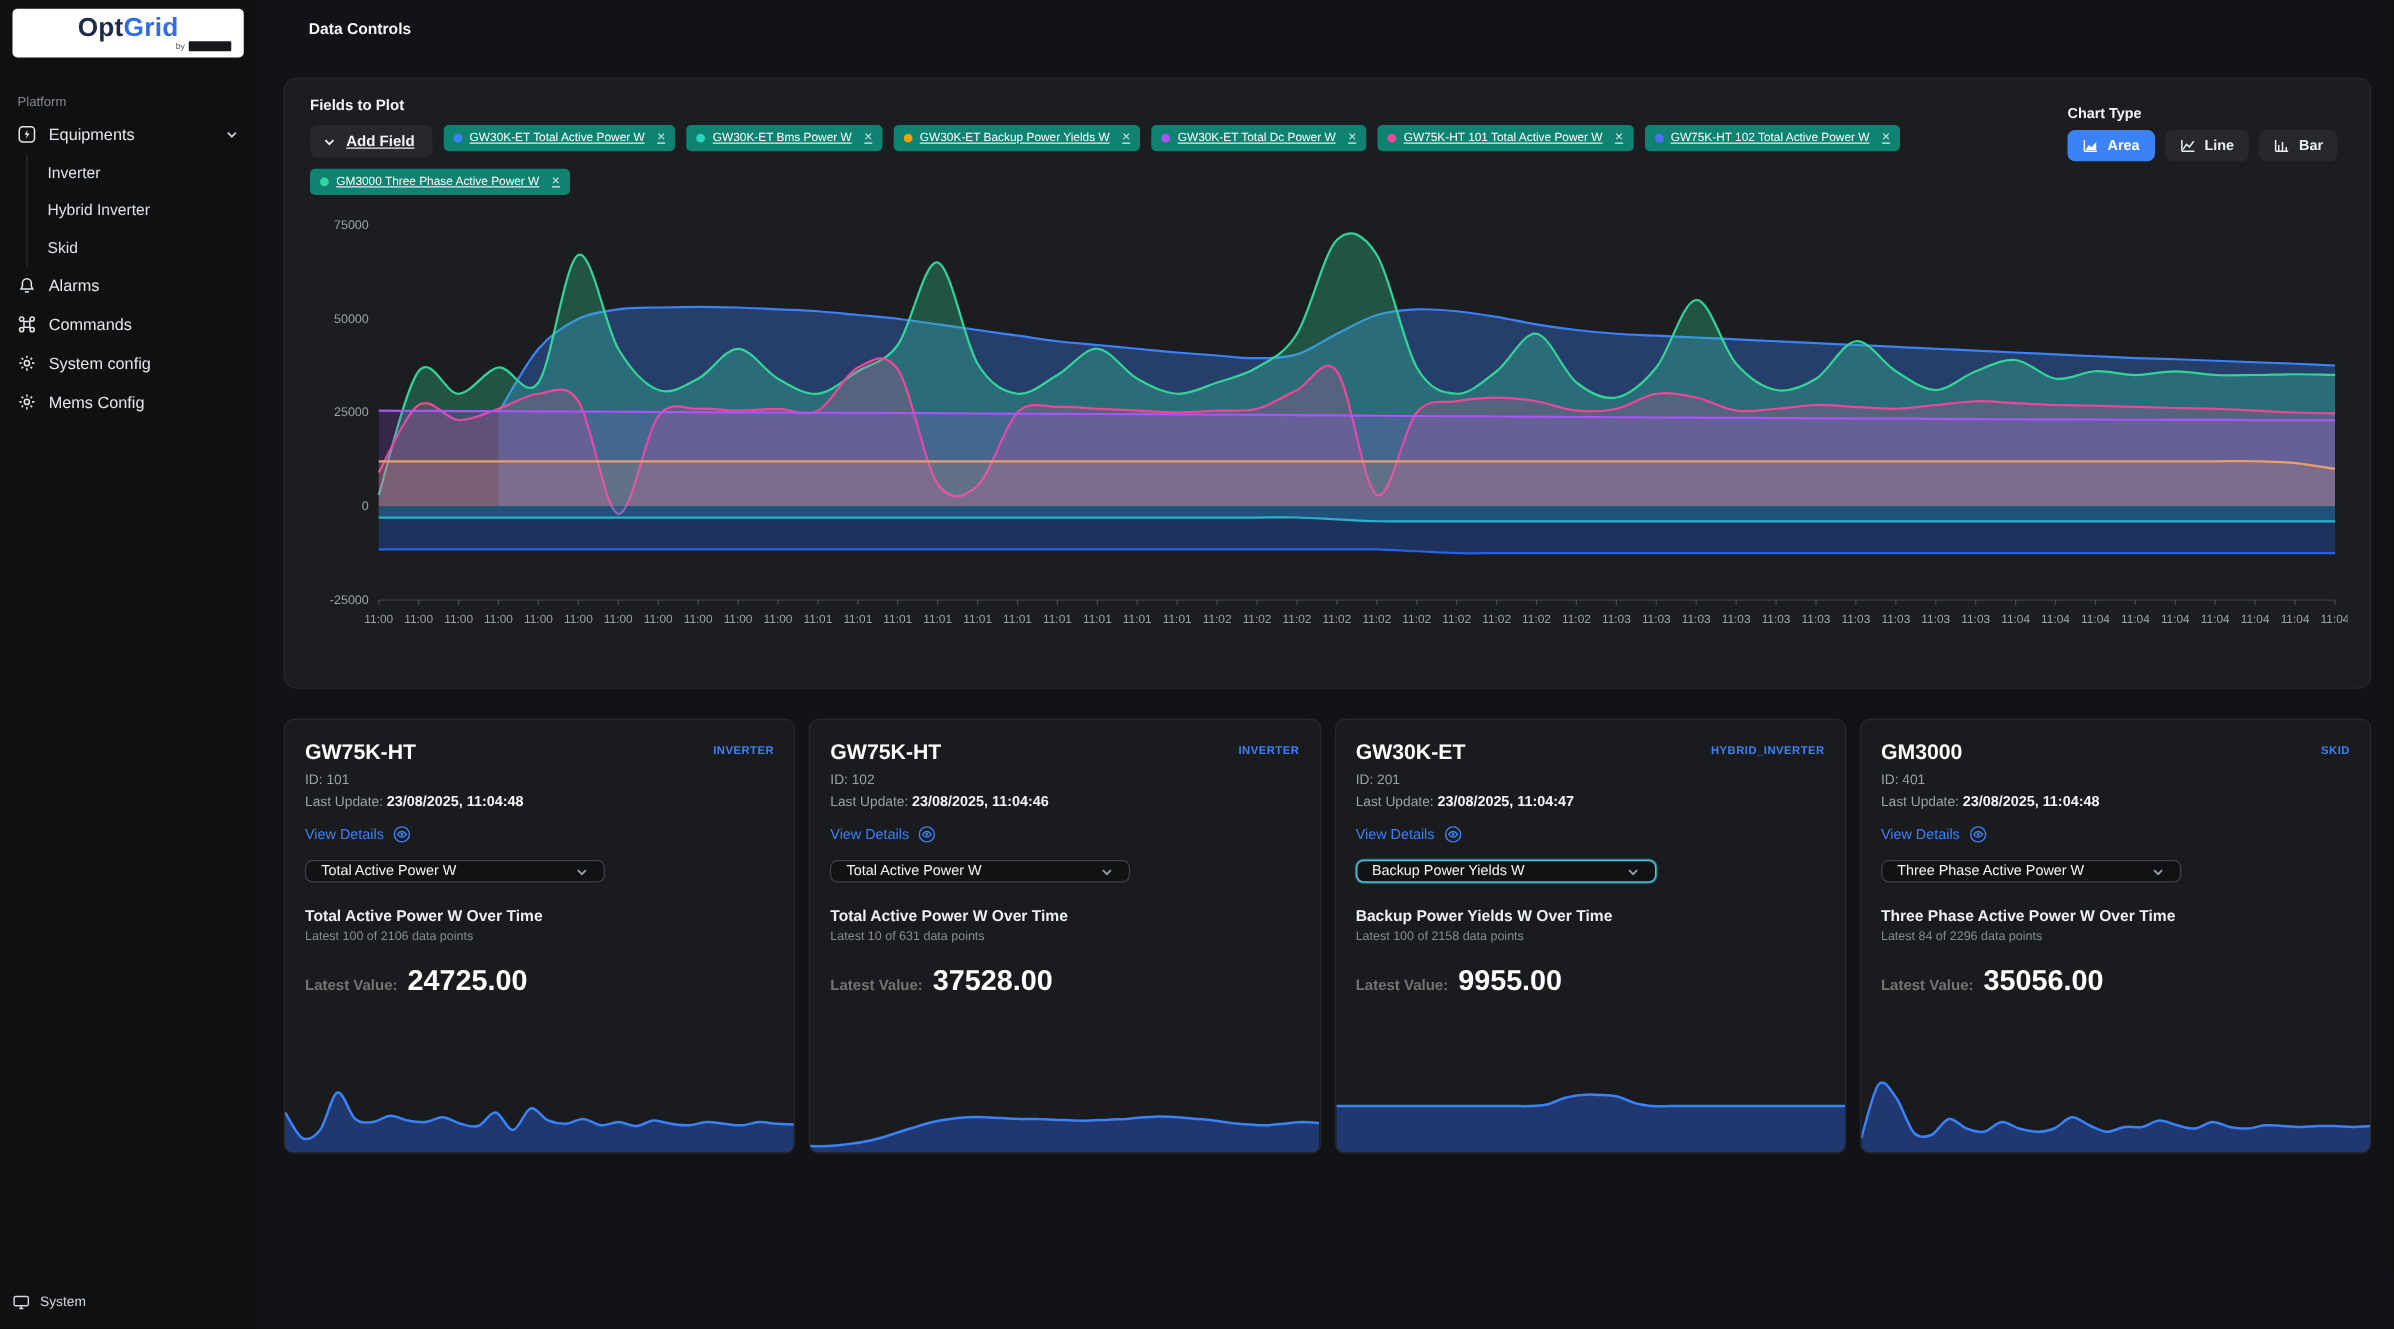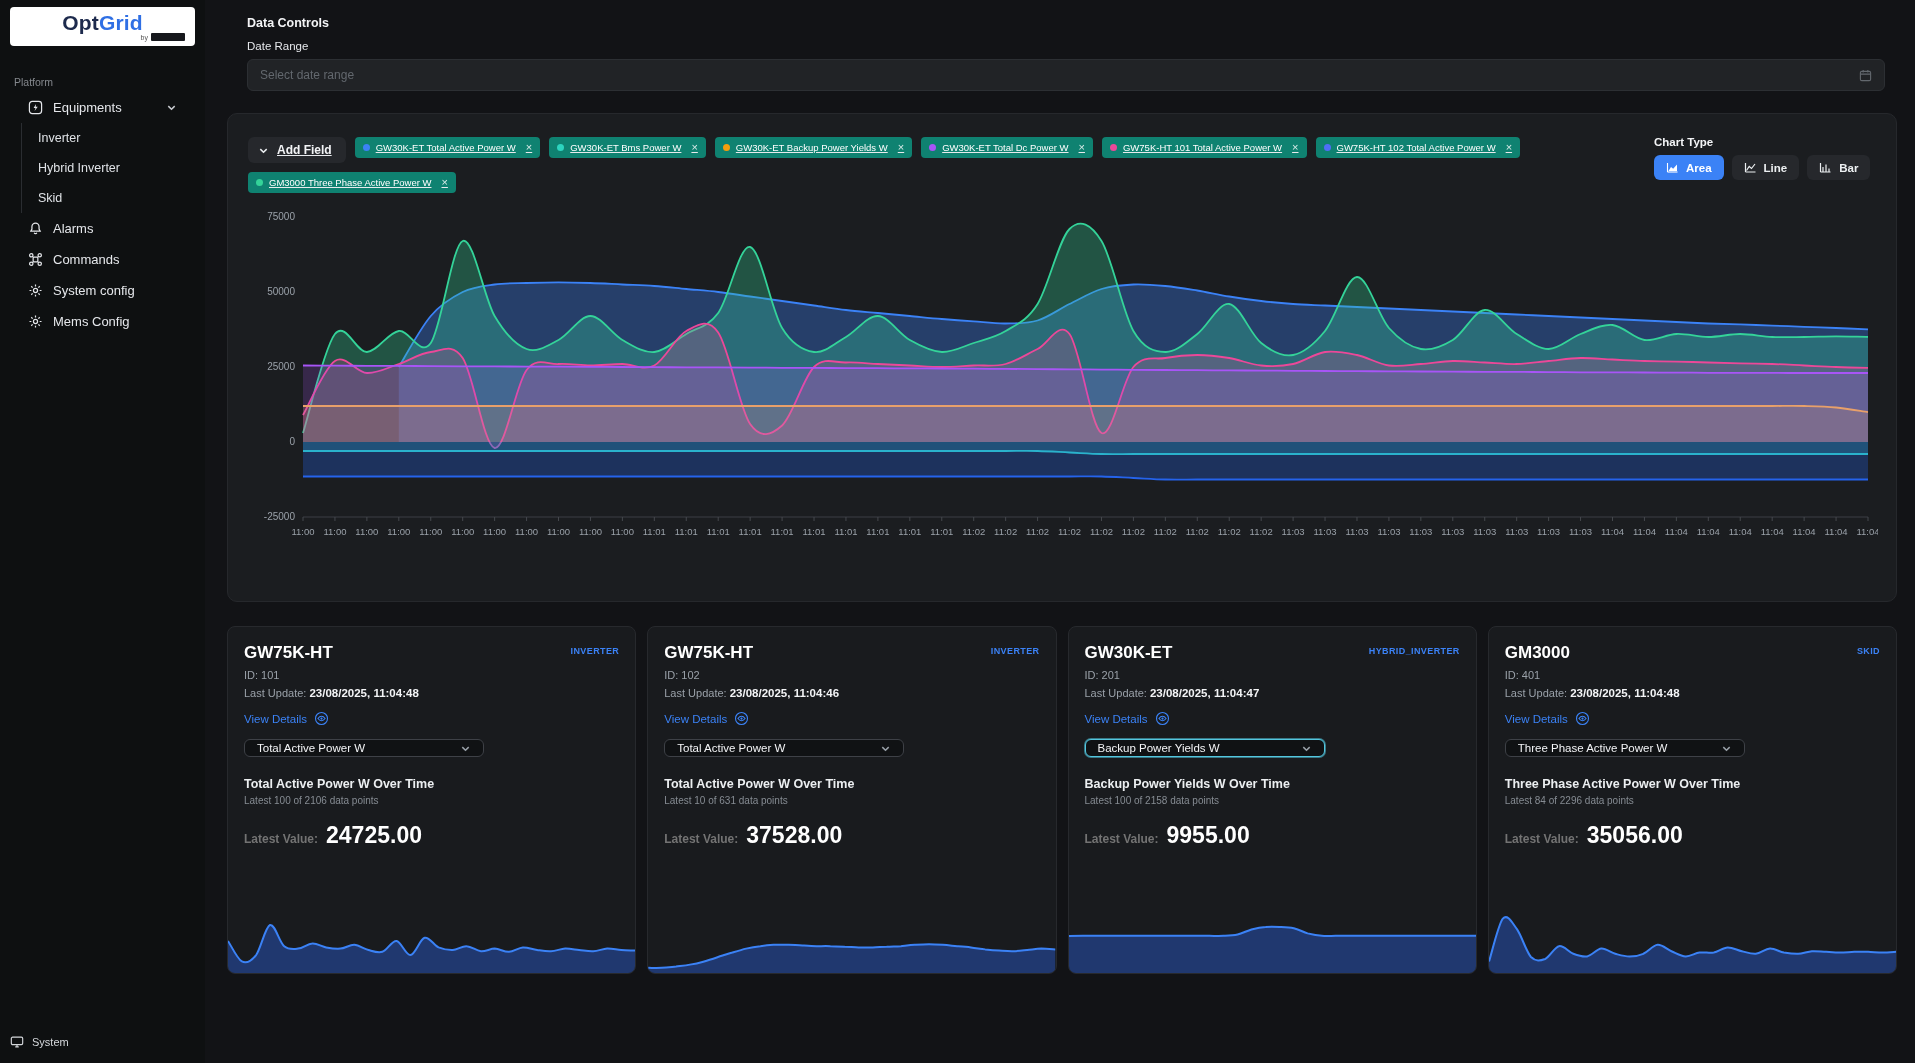--- a/index.html
+++ b/index.html
@@ -10,21 +10,21 @@
   
   .sidebar { position:absolute; left:0; top:0; bottom:0; width:205px; background:#0e1011; }
   .logo-box { margin:7px 10px 0 10px; background:#ffffff; border-radius:4px; padding:4px 10px 5px; text-align:center; }
   .logo-text { font-size:21px; font-weight:bold; letter-spacing:0.2px; }
   .logo-text .opt { color:#1d2a4d; }
   .logo-text .grid { color:#2f6fe4; }
   .logo-by { display:flex; justify-content:flex-end; align-items:center; gap:3px; margin-top:-2px; }
   .logo-by span { font-size:7px; color:#555; }
   .logo-badge { display:inline-block; width:34px; height:8px; background:#16181d; border-radius:1px; }
   .nav-section { margin:30px 0 4px 14px; font-size:10.5px; color:#84888d; }
-  .nav-item { display:flex; align-items:center; gap:10px; padding:8px 28px; font-size:13px; color:#e5e7eb; cursor:pointer; }
+  .nav-item { display:flex; align-items:center; gap:10px; padding:8px 14px; font-size:13px; color:#e5e7eb; cursor:pointer; }
   .nav-item svg { flex:none; }
   .nav-item .grow { flex:1; }
   .sub-items { margin-left:21px; border-left:1px solid #2a2d31; padding-left:16px; }
   .sub-item { padding:8px 0; font-size:12.5px; color:#dfe2e6; cursor:pointer; }
   .sidebar-footer { position:absolute; left:10px; bottom:14px; display:flex; align-items:center; gap:8px; font-size:11px; color:#d5d8dc; }
 
   
   .main { position:absolute; left:205px; top:0; right:0; bottom:0; }
   .controls { margin:16px 30px 0 42px; }
   .controls-title { font-size:12.5px; font-weight:bold; color:#f3f4f6; }
@@ -149,34 +149,25 @@
         </svg>
       <span>System</span>
     </div>
   </aside>
 
   <main class="main">
 
     <section class="controls">
       <div class="controls-title">Data Controls</div>
       <div class="controls-row">
-        <div class="control">
-          <div class="control-label">Date Range</div>
-          <div class="date-input">
-            <span>Select date range</span>
-            <svg class="cal" width="13" height="13" viewBox="0 0 14 14" fill="none" stroke="#63686e" stroke-width="1.2">
-                <rect x="1.5" y="2.5" width="11" height="10" rx="1.5"></rect>
-                <path d="M1.5 5.5h11M4.5 1.2v2.5M9.5 1.2v2.5"></path>
-              </svg>
-          </div>
-        </div>
       </div>
     </section>
 
     <section class="panel">
+      <div class="fields-title">Fields to Plot</div>
       <div class="fields-row">
         <div class="add-field">
           <svg width="11" height="11" viewBox="0 0 12 12" fill="none" stroke="#eceff1" stroke-width="1.6">
               <path d="M2.5 4.5 6 8l3.5-3.5"></path>
             </svg>
           <span>Add Field</span>
         </div>
         <div style="display:contents"><span class="chip">
               <span class="dot" style="background: rgb(59, 130, 246);"></span>
               <span>GW30K-ET Total Active Power W</span>

